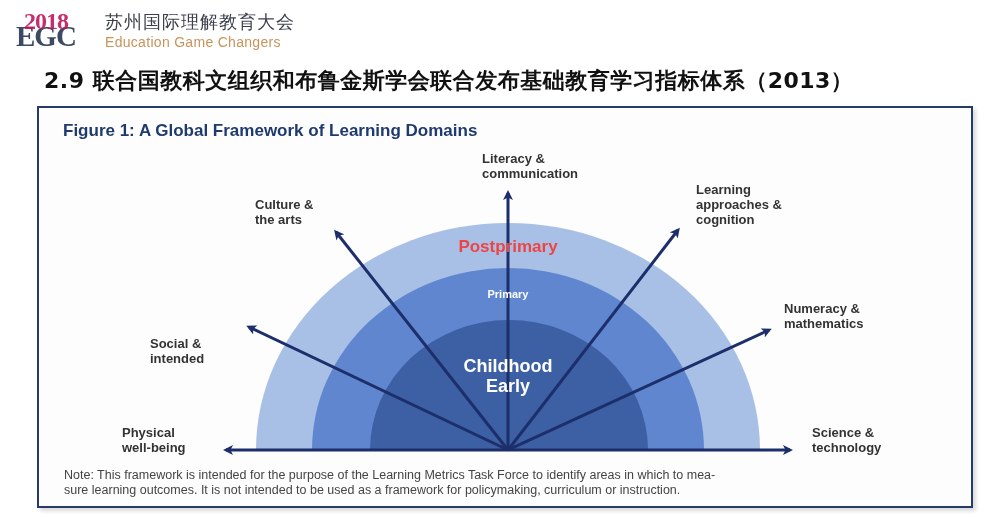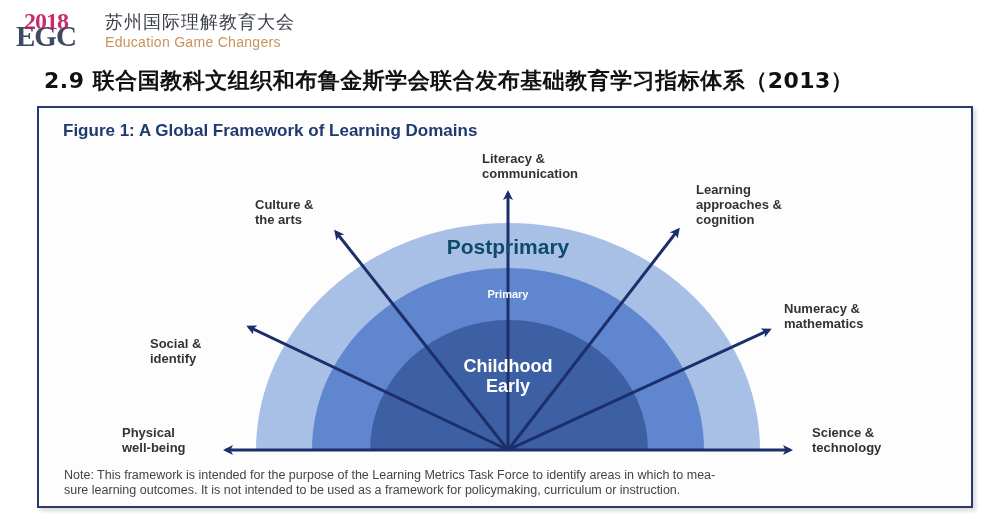--- a/index.html
+++ b/index.html
@@ -79,32 +79,32 @@
     <line x1="508" y1="450" x2="226" y2="450" marker-end="url(#ah)"></line>
     <line x1="508" y1="450" x2="790" y2="450" marker-end="url(#ah)"></line>
     <line x1="508" y1="450" x2="249" y2="327" marker-end="url(#ah)"></line>
     <line x1="508" y1="450" x2="769" y2="330" marker-end="url(#ah)"></line>
     <line x1="508" y1="450" x2="336" y2="232" marker-end="url(#ah)"></line>
     <line x1="508" y1="450" x2="678" y2="230" marker-end="url(#ah)"></line>
     <line x1="508" y1="450" x2="508" y2="193" marker-end="url(#ah)"></line>
   </g>
 </svg>
 
-<div class="level-label" style="left:408px; top:236px; width:200px; font-size:21px; color:#0c4a6e;">Postprimary</div>
+<div class="level-label" style="left:408px; top:236px; width:200px; font-size:17px; color:#ef4444;">Postprimary</div>
 <div class="level-label" style="left:408px; top:284px; width:200px; font-size:11px;">Primary</div>
 <div class="level-label" style="left:408px; top:335px; width:200px; font-size:18px;margin-top:41px;">Early</div>
 <div class="level-label" style="left:408px; top:356px; width:200px; font-size:18px;">Childhood</div>
 
 <div class="domain-label" style="left:122px; top:425px;">
   <div>Physical</div>
   <div>well-being</div>
 </div>
 <div class="domain-label" style="left:150px; top:295px;margin-top:41px;">
   <div>Social &amp;</div>
-  <div>identify</div>
+  <div>intended</div>
 </div>
 <div class="domain-label" style="left:255px; top:197px;">
   <div>Culture &amp;</div>
   <div>the arts</div>
 </div>
 <div class="domain-label" style="left:446px; top:151px;margin-left:36px;">
   <div>Literacy &amp;</div>
   <div>communication</div>
 </div>
 <div class="domain-label" style="left:696px; top:182px;">

